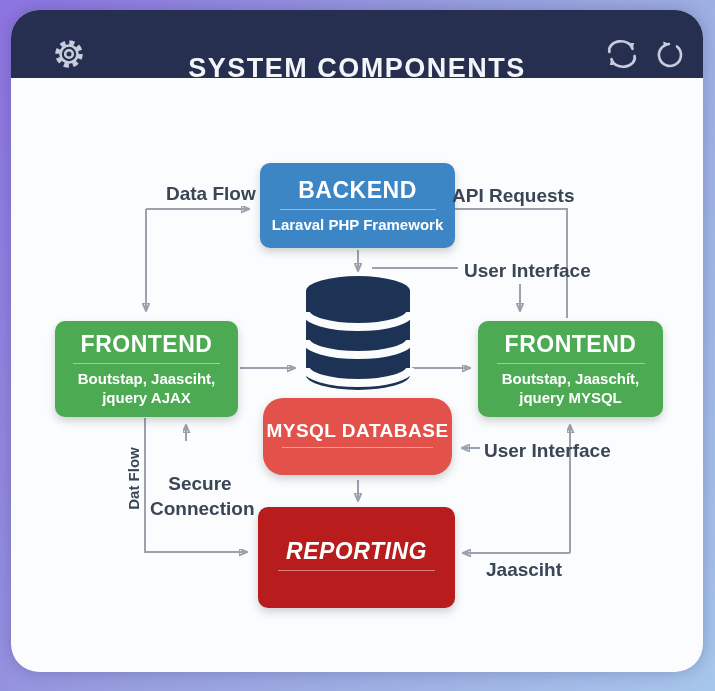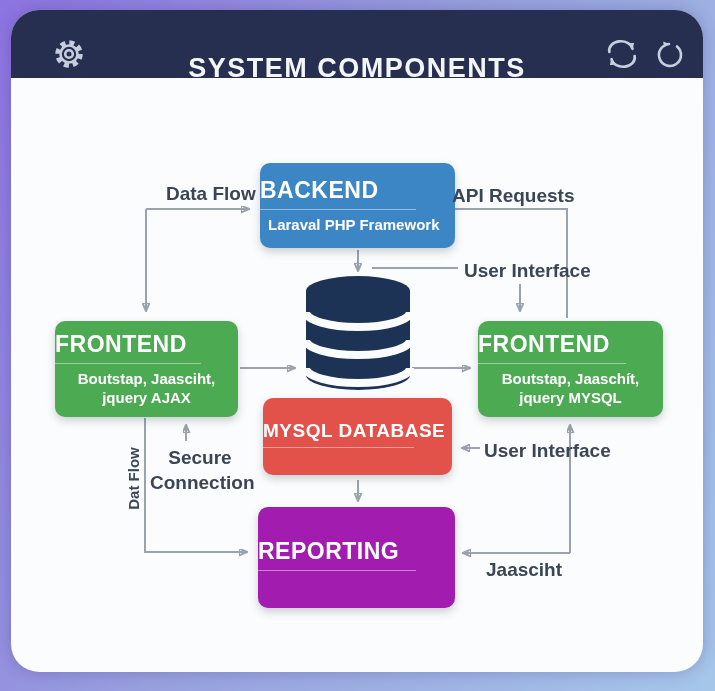--- a/index.html
+++ b/index.html
@@ -24,42 +24,42 @@
   .gear-wrap{position:absolute;left:40px;top:26px;width:36px;height:36px;}
   .sync-wrap{position:absolute;left:590px;top:27px;width:42px;height:34px;}
   .refresh-wrap{position:absolute;left:641px;top:26px;width:36px;height:36px;}
 
   .diagram{position:absolute;left:0;top:0;width:715px;height:691px;}
   .connectors{position:absolute;left:0;top:0;}
   .connectors path{stroke:#9aa2ad;stroke-width:2;fill:none;}
 
   .node{
     position:absolute;border-radius:10px;color:#fff;text-align:center;
-    display:flex;flex-direction:column;align-items:flex-start;justify-content:center;
+    display:flex;flex-direction:column;align-items:center;justify-content:center;
     box-shadow:0 4px 9px rgba(40,50,70,.22);
   }
   .node-title{font-weight:700;font-size:23px;letter-spacing:.5px;}
   .node-divider{width:80%;height:1px;background:rgba(255,255,255,.45);margin:5px 0 6px;}
   .node-sub{font-weight:600;font-size:15px;line-height:1.25;padding:0 8px;}
 
   .backend{left:260px;top:163px;width:195px;height:85px;background:#3d86c6;}
   .frontend-left{left:55px;top:321px;width:183px;height:96px;background:#4caa53;}
   .frontend-right{left:478px;top:321px;width:185px;height:96px;background:#4caa53;}
-  .mysql{left:263px;top:398px;width:189px;height:77px;background:#e2514a;}
+  .mysql{left:263px;top:398px;width:189px;height:77px;background:#e2514a;border-radius:20px;}
   .mysql .node-title{font-size:19px;}
-  .reporting{left:258px;top:507px;width:197px;height:101px;background:#a21caf;}
+  .reporting{left:258px;top:507px;width:197px;height:101px;background:#b91c1c;font-style:italic;}
   .reporting .node-sub{font-size:14px;}
 
   .cylinder{position:absolute;left:302px;top:274px;width:112px;height:118px;}
 
   .lbl{
     position:absolute;color:#3a4556;font-weight:700;font-size:19px;line-height:1.3;
     white-space:nowrap;
   }
-  .lbl-secure{white-space:normal;width:100px;text-align:center;}
+  .lbl-secure{white-space:normal;width:100px;text-align:center;margin-top:26px;}
   .lbl-datflow-wrap{
     position:absolute;left:93px;top:436px;width:80px;height:84px;
     display:flex;align-items:center;justify-content:center;
   }
   .lbl-datflow-wrap span{transform:rotate(-90deg);white-space:nowrap;
     color:#3a4556;font-weight:700;font-size:15px;}
 </style>
 </head>
 <body>
 

